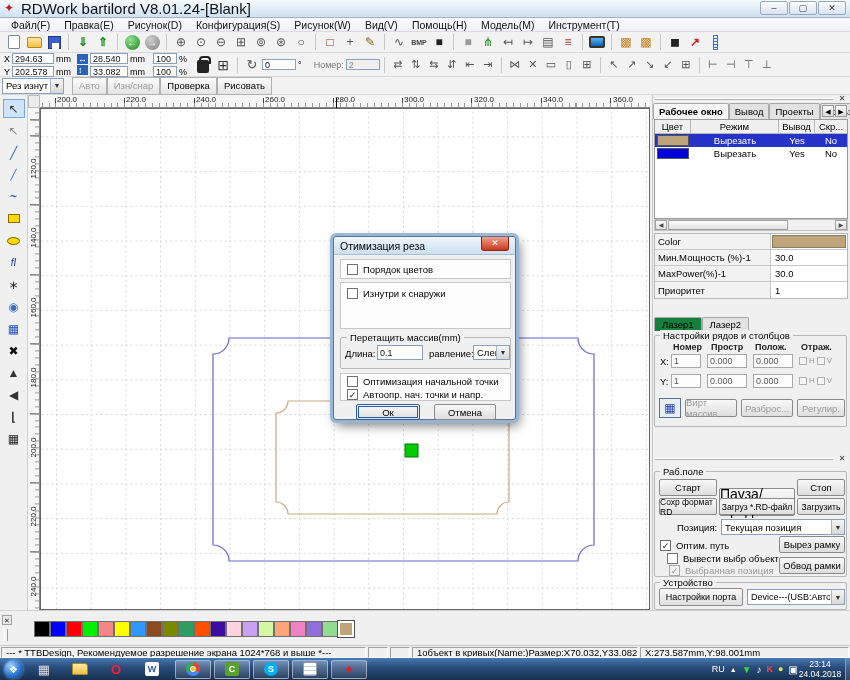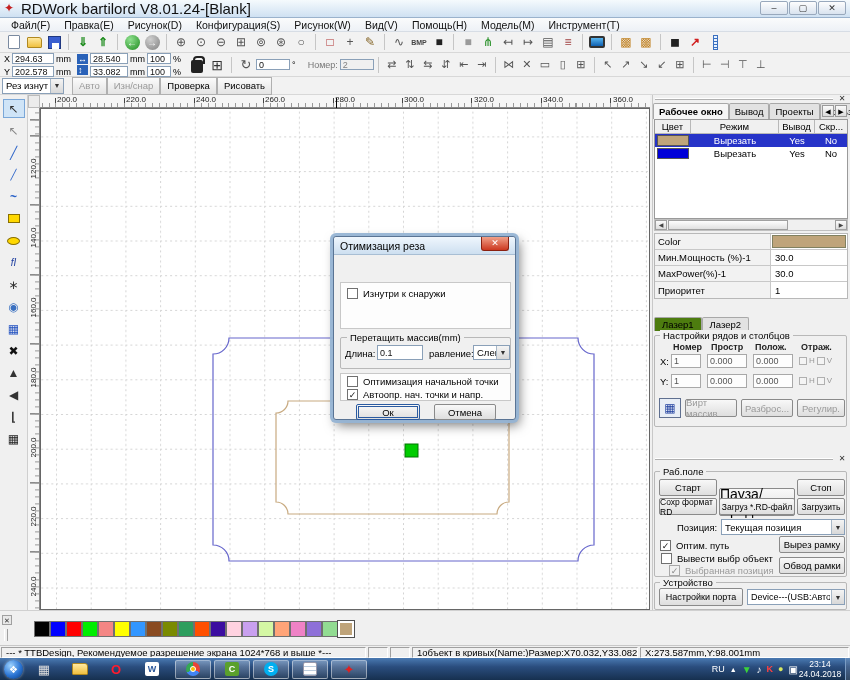--- a/index.html
+++ b/index.html
@@ -105,21 +105,21 @@
   .hs-btn{width:12px;height:10px;border:1px solid #a0a0a0;background:linear-gradient(#fbfbfb,#ddd);font-size:6px;line-height:9px;text-align:center;color:#444;}
   .hs-thumb{width:120px;height:10px;border:1px solid #a0a0a0;background:linear-gradient(#fdfdfd,#e0e0e0);margin-left:1px;}
   .props{position:absolute;left:1px;top:138px;width:194px;border:1px solid #b8b8b8;}
   .prow{display:flex;height:16px;border-bottom:1px solid #c8c8c8;background:#fff;}
   .prow:last-child{border-bottom:none;}
   .plab{width:116px;background:#f2f2f2;border-right:1px solid #c8c8c8;font-size:9.5px;display:flex;align-items:center;padding-left:3px;white-space:nowrap;overflow:hidden;}
   .pval{flex:1;font-size:9.5px;display:flex;align-items:center;padding-left:4px;}
   .pswatch{flex:1;margin:1px;border:1px solid #808060;}
   .ltabs{position:absolute;left:1px;top:222px;display:flex;}
   .ltab{border:1px solid #a8a8a8;border-bottom:none;border-radius:2px 2px 0 0;padding:1px 7px;font-size:9.5px;background:#e2e2e2;}
-  .ltab.act{background:#4d7c0f;}
+  .ltab.act{background:#15803d;}
   .ggrp{position:absolute;left:1px;top:240px;width:193px;height:92px;border:1px solid #b8b8b8;border-radius:2px;}
   .ghead{position:absolute;top:6px;font-size:9px;color:#222;font-weight:bold;}
   .gfld{position:absolute;background:#fdfdfd;border:1px solid #a8a8a8;height:14px;font-size:9px;line-height:13px;padding:0 2px;color:#555;}
   .glab{position:absolute;font-size:9.5px;}
   .mini{display:inline-flex;align-items:center;gap:2px;font-size:8px;color:#9a9a9a;}
   .mini .cb{width:8px;height:8px;border:1px solid #b0b0b0;background:#f4f4f4;}
   .gbtn{position:absolute;height:18px;}
   .icobtn{position:absolute;width:22px;height:20px;border:1px solid #607090;background:#e8eef6;display:flex;align-items:center;justify-content:center;color:#2040a0;font-size:12px;}
   .wgrp{position:absolute;left:1px;top:376px;width:193px;height:106px;border:1px solid #b8b8b8;border-radius:2px;}
   .dgrp{position:absolute;left:1px;top:487px;width:193px;height:28px;border:1px solid #b8b8b8;border-radius:2px;}
@@ -234,21 +234,21 @@
     <span><span class="lab">Y</span><span class="fld" style="display:inline-block;width:42px;">202.578</span><span class="lab">mm</span></span>
   </span>
   <span class="paircol" style="margin-left:2px;">
     <span class="lab" style="background:#2a62b8;color:#fff;padding:0 1px;">↔</span>
     <span class="lab" style="background:#2a62b8;color:#fff;padding:0 1px;">↕</span>
   </span>
   <span class="paircol">
     <span><span class="fld" style="display:inline-block;width:38px;">28.540</span><span class="lab">mm</span></span>
     <span><span class="fld" style="display:inline-block;width:38px;">33.082</span><span class="lab">mm</span></span>
   </span>
-  <span class="paircol" style="margin-left:0;">
+  <span class="paircol" style="margin-left:6px;">
     <span><span class="fld" style="display:inline-block;width:24px;">100</span><span class="lab">%</span></span>
     <span><span class="fld" style="display:inline-block;width:24px;">100</span><span class="lab">%</span></span>
   </span>
   <span class="i" style="margin-left:4px;">
       <span class="ic-lock"></span>
     </span>
   <span class="i" style="font-size:14px;color:#333;">⊞</span>
   <span class="sep"></span>
   <span class="i" style="font-size:13px;">↻</span>
   <span class="fld" style="width:34px;">0</span>
@@ -353,20 +353,26 @@
     <rect x="364" y="335" width="13" height="13" fill="#00cc00" stroke="#007700"></rect>
   </svg>
 </div>
 
 <div class="abs dlg">
   <div class="dlg-title">
     <span>Отимизация реза</span>
   </div>
   <div class="dlg-close">✕</div>
 
+  <div class="whitebox" style="top:22px;height:20px;">
+    <span class="chk-row" style="left:6px;top:4px;">
+      <span class="chk"></span>
+      <span class="chk-lab">Порядок цветов</span>
+    </span>
+  </div>
 
   <div class="whitebox" style="top:45px;height:47px;">
     <span class="chk-row" style="left:6px;top:5px;">
       <span class="chk"></span>
       <span class="chk-lab">Изнутри к снаружи</span>
     </span>
   </div>
 
   <div class="grpbox" style="left:6px;top:100px;width:171px;height:32px;">
     <span class="grp-leg">Перетащить массив(mm)</span>
@@ -513,21 +519,21 @@
     <span class="btn" style="position:absolute;left:142px;top:26px;width:48px;height:17px;font-size:8.5px;">Загрузить</span>
     <span class="glab" style="left:22px;top:50px;">Позиция:</span>
     <span class="combo" style="position:absolute;left:66px;top:47px;width:124px;">
       <span>Текущая позиция</span>
       <span class="arrow">▼</span>
     </span>
     <span class="chk-row" style="left:5px;top:68px;">
       <span class="chk on"></span>
       <span class="chk-lab">Оптим. путь</span>
     </span>
-    <span class="chk-row" style="left:6px;top:81px;">
+    <span class="chk-row" style="left:12px;top:81px;">
       <span class="chk"></span>
       <span class="chk-lab">Вывести выбр объект</span>
     </span>
     <span class="chk-row" style="left:14px;top:93px;">
       <span class="chk on dis"></span>
       <span class="chk-lab" style="color:#9a9a9a;">Выбранная позиция</span>
     </span>
     <span class="btn" style="position:absolute;left:124px;top:64px;width:66px;height:17px;">Вырез рамку</span>
     <span class="btn" style="position:absolute;left:124px;top:85px;width:66px;height:17px;">Обвод рамки</span>
   </div>

